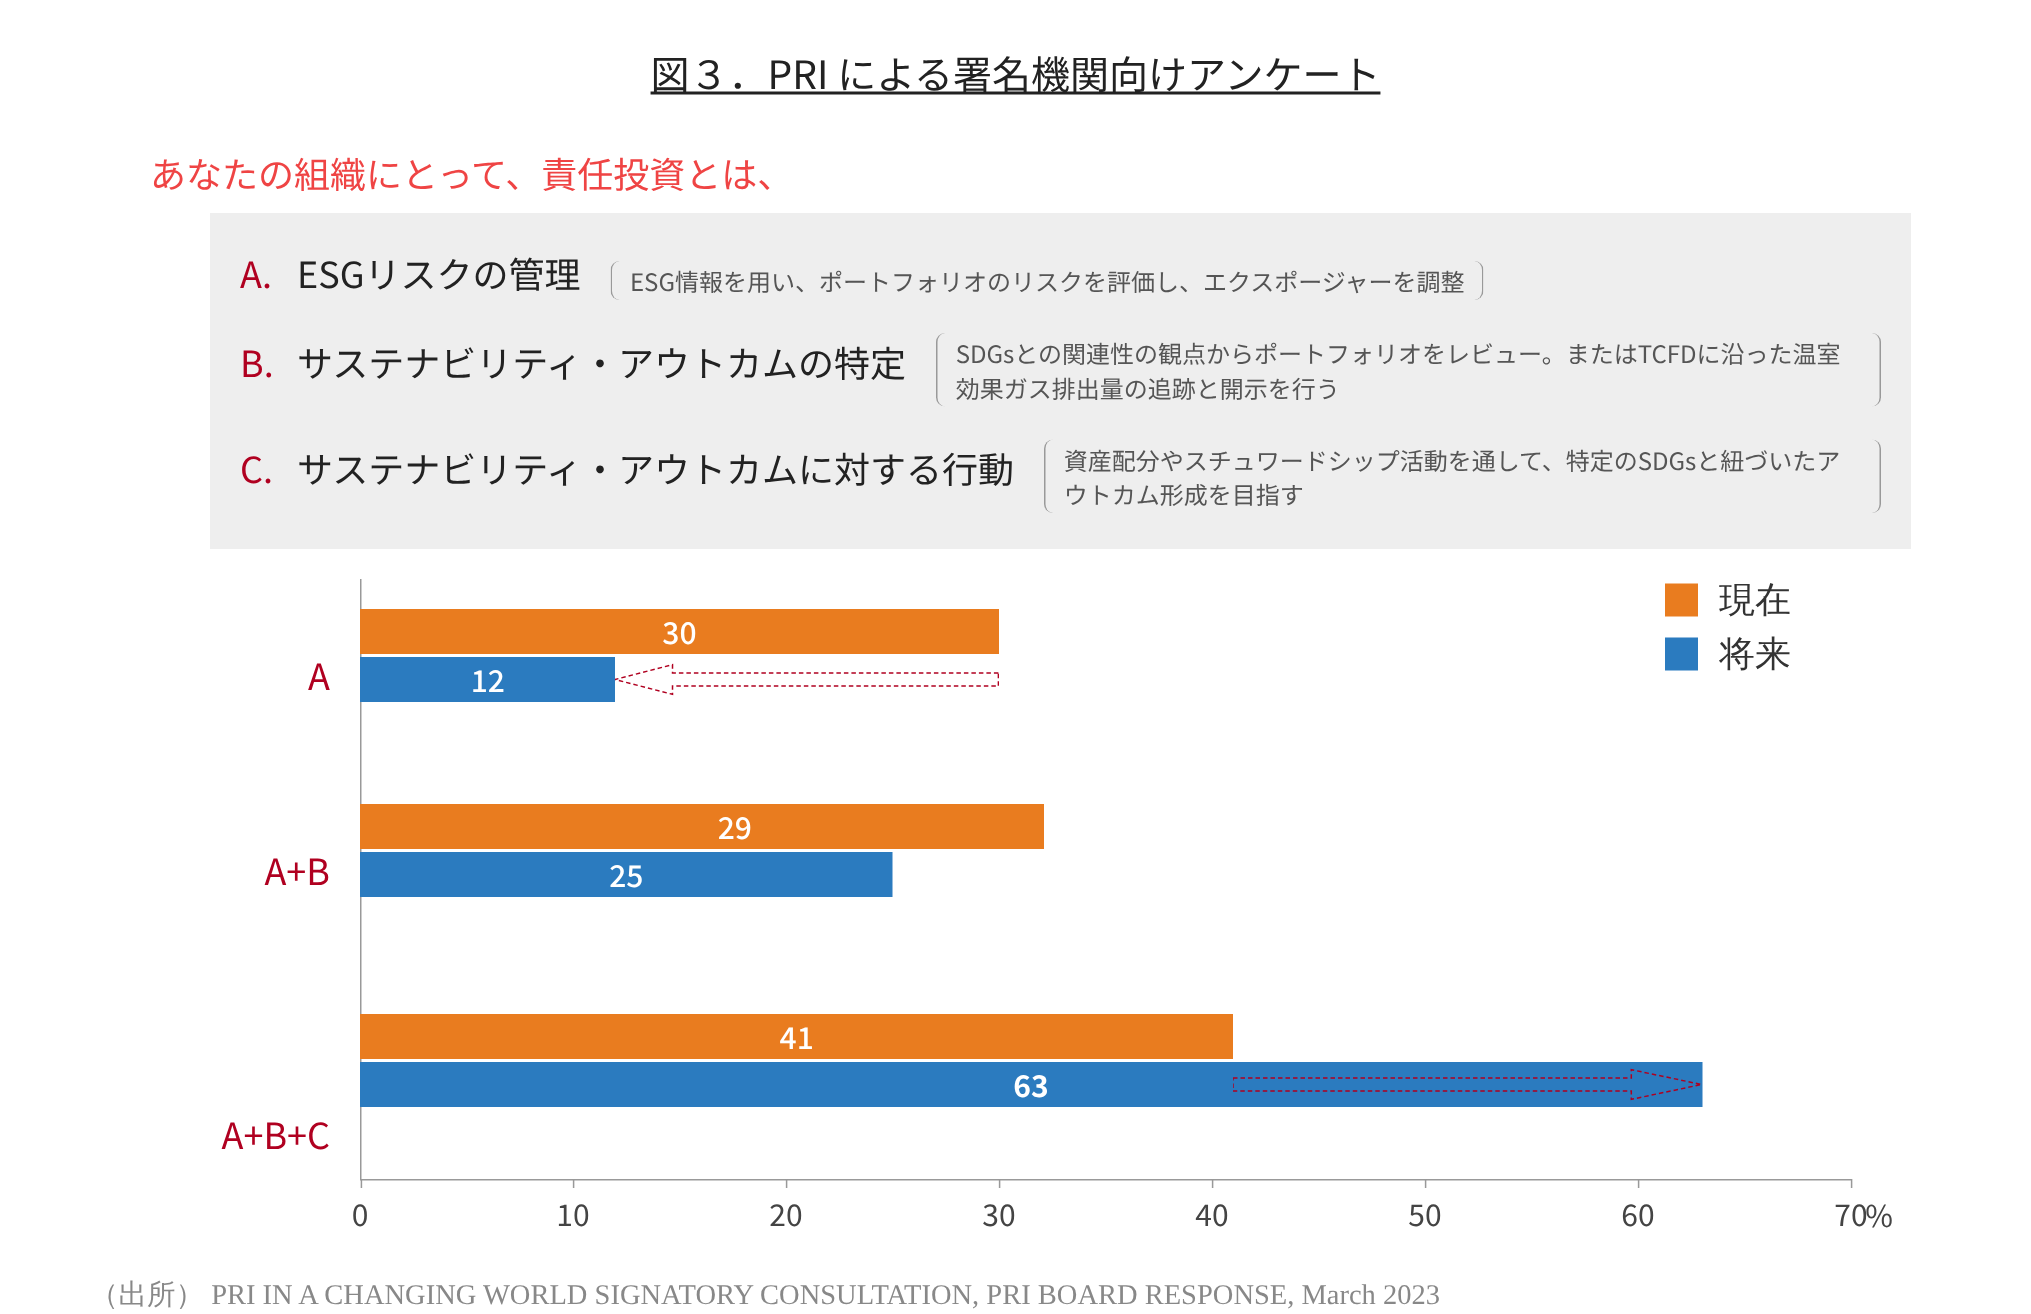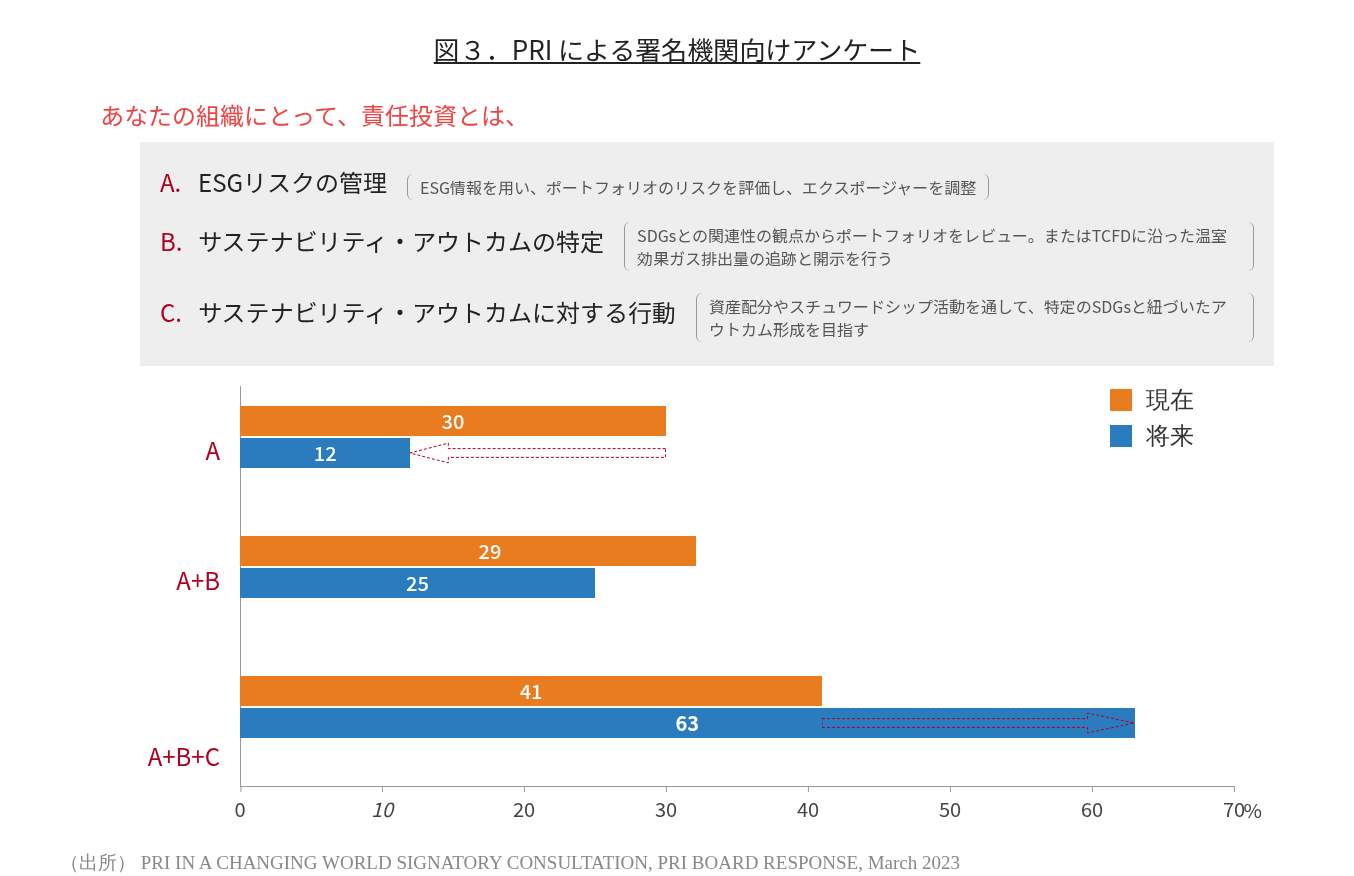--- a/index.html
+++ b/index.html
@@ -225,21 +225,21 @@
             <path d="M100 6 L15 6 L15 1 L0 10 L15 19 L15 14 L100 14 Z" fill="none" stroke="#b00020" stroke-width="1" stroke-dasharray="3 2" vector-effect="non-scaling-stroke"></path>
           </svg></div>
         <div class="arrow" style="left: 58.5714%; width: 31.4286%; top: 326px;"><svg viewBox="0 0 100 20" preserveAspectRatio="none">
             <path d="M0 6 L85 6 L85 1 L100 10 L85 19 L85 14 L0 14 Z" fill="none" stroke="#b00020" stroke-width="1" stroke-dasharray="3 2" vector-effect="non-scaling-stroke"></path>
           </svg></div>
       </div>
     <div class="axis" id="axis">
       <div class="axis-line"></div>
       <span class="pct-label">%</span>
     <span class="tick" style="left: 0%;">0</span>
-        <span class="tick" style="left: 14.2857%; font-style: italic;">10</span>
+        <span class="tick" style="left: 14.2857%;">10</span>
         <span class="tick" style="left: 28.5714%;">20</span>
         <span class="tick" style="left: 42.8571%;">30</span>
         <span class="tick" style="left: 57.1429%;">40</span>
         <span class="tick" style="left: 71.4286%;">50</span>
         <span class="tick" style="left: 85.7143%;">60</span>
         <span class="tick" style="left: 100%;">70</span>
       </div>
   </div>
 
 </div>

